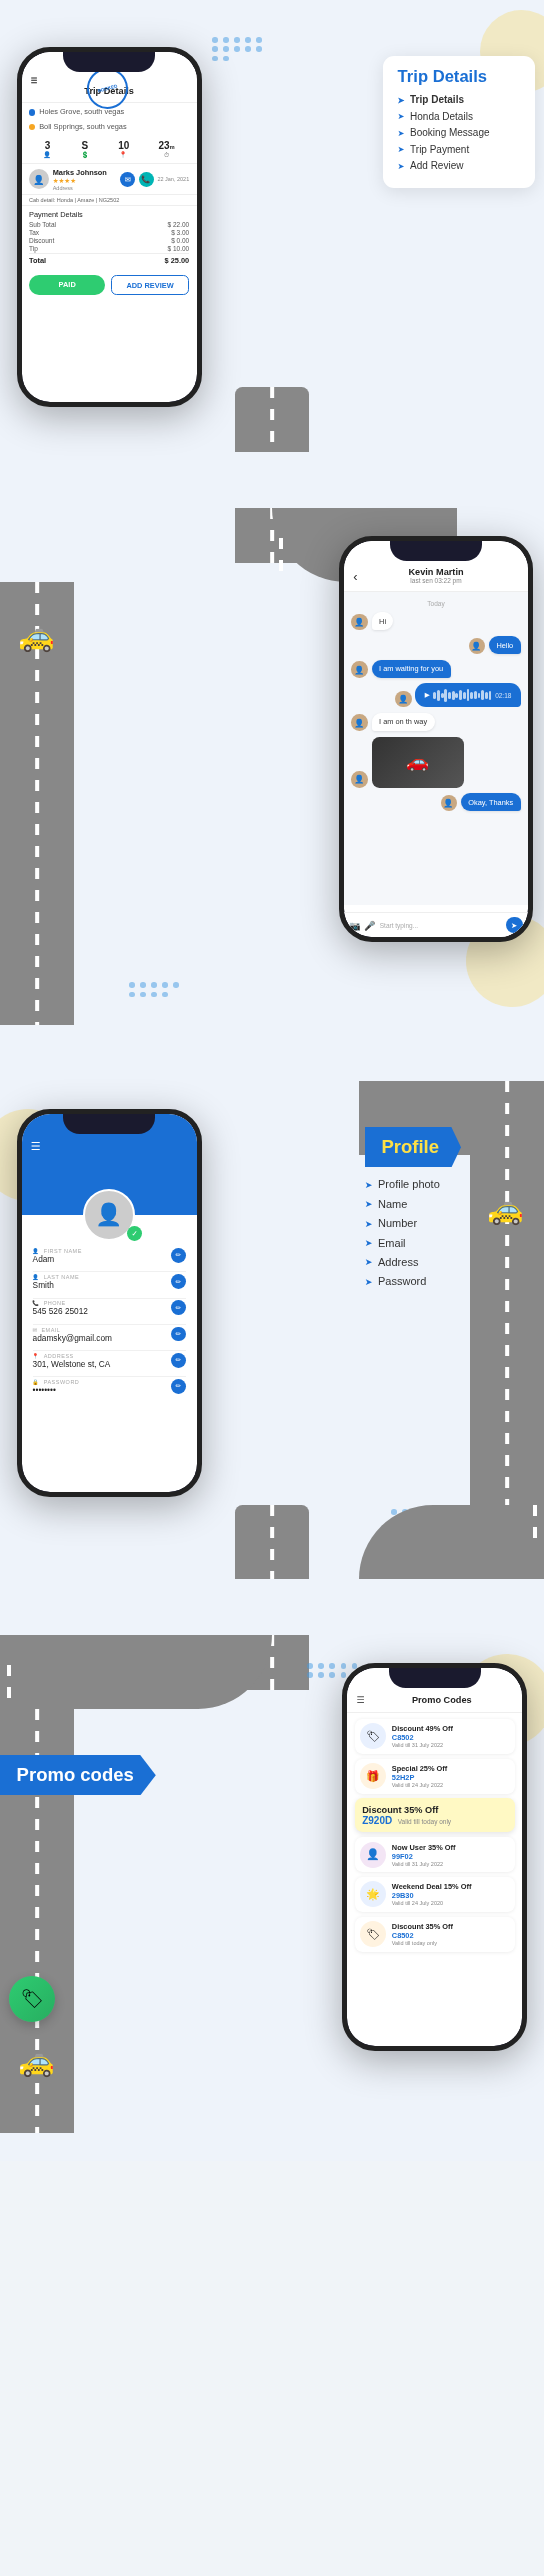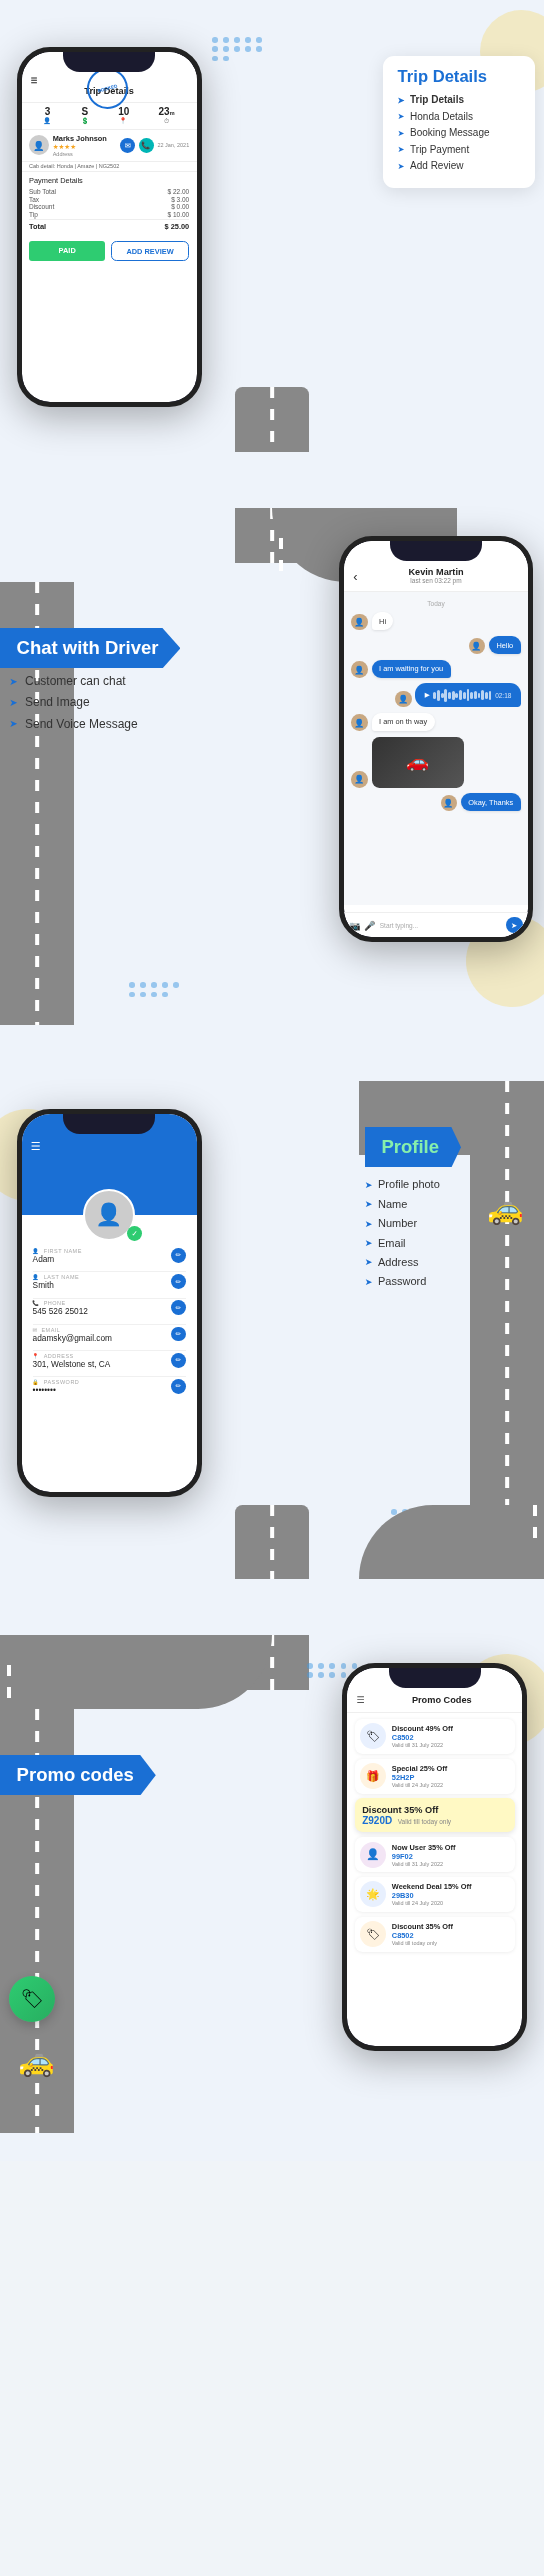--- a/index.html
+++ b/index.html
@@ -167,21 +167,21 @@
     .pay-row {
       display: flex; justify-content: space-between;
       font-size: 6.5px; color: #555; margin-bottom: 0.9px;
     }
     .pay-row.total { font-weight: 700; color: #222; font-size: 7.4px; border-top: 0.9px solid #eee; padding-top: 1.8px; }
     .trip-btns {
       display: flex; gap: 5.5px; padding: 5.5px 7.4px;
     }
     .btn-paid {
       flex: 1; background: #2ecc71; color: #fff; border: none;
-      border-radius: 3px; font-size: 7.4px; font-weight: 700; padding: 4.6px;
+      border-radius: 10px; font-size: 7.4px; font-weight: 700; padding: 4.6px;
       text-align: center;
     }
     .btn-add-review {
       flex: 1; background: #fff; color: #1a6fd4; border: 1.8px solid #1a6fd4;
       border-radius: 5.5px; font-size: 7.4px; font-weight: 700; padding: 4.6px;
       text-align: center;
     }
 
     
     .trip-details-panel {
@@ -439,20 +439,30 @@
 
         <div class="trip-header">
           <div style="font-size:7.4px;text-align:left;margin-bottom:1.8px;">☰</div>
           <div style="font-size:9.2px;font-weight:700;">Trip Details</div>
         </div>
 
         <div class="stamp">
           <div>BOOKED</div>
         </div>
 
+        <div class="trip-location">
+          <div class="trip-loc-row">
+            <div class="loc-dot-blue"></div>
+            <span>Holes Grove, south vegas</span>
+          </div>
+          <div class="trip-loc-row" style="margin-top:2.8px;">
+            <div class="loc-dot-orange"></div>
+            <span>Boll Spprings, south vegas</span>
+          </div>
+        </div>
 
         <div class="trip-stats">
           <div class="trip-stat">
             <div class="val">3</div>
             <div>👤</div>
           </div>
           <div class="trip-stat">
             <div class="val">S</div>
             <div>💲</div>
           </div>
@@ -538,33 +548,21 @@
     <div style="position:absolute;top:0;left:50%;width:185px;height:74px;background:#888;border-radius:0 0 0 74px;">
       <div style="position:absolute;bottom:0;left:7.4px;width:3.7px;height:60%;background:repeating-linear-gradient(to bottom,#fff 0,#fff 11px,transparent 11px,transparent 22px);"></div>
     </div>
 
     <div style="position:absolute;top:74px;left:0;width:74px;height:calc(100% - 74px);background:#888;">
       <div style="position:absolute;left:50%;transform:translateX(-50%);width:3.7px;height:100%;background:repeating-linear-gradient(to bottom,#fff 0,#fff 11px,transparent 11px,transparent 22px);"></div>
     </div>
 
     <div class="taxi-car" style="top:111px;left:18.5px;">🚕</div>
 
-    <div class="section-label" style="top:120px;">Chat with Driver</div>
-
-    <ul class="feature-list" style="top:166px;left:9.2px;">
-      <li>
-        <span>Customer can chat</span>
-      </li>
-      <li>
-        <span>Send Image</span>
-      </li>
-      <li>
-        <span>Send Voice Message</span>
-      </li>
-    </ul>
+
 
     <div class="dots" style="bottom:28px;left:129px;">
       <div class="dot"></div>
         <div class="dot"></div>
         <div class="dot"></div>
       <div class="dot"></div>
         <div class="dot"></div>
         <div class="dot"></div>
       <div class="dot"></div>
         <div class="dot"></div>
@@ -752,21 +750,21 @@
               </div>
             <div class="profile-value">••••••••</div>
             <div class="profile-edit-icon">✏</div>
           </div>
         </div>
       </div>
     </div>
 
     <div style="position:absolute;right:83px;top:46px;">
 
-      <div style="background:#1a6fd4;color:#86efac;font-size:18.5px;font-weight:700;padding:9.2px 22px 9.2px 16.6px;clip-path:polygon(0 0,90% 0,100% 50%,90% 100%,0 100%);margin-bottom:11px;">Profile</div>
+      <div style="background:#1a6fd4;color:#fde047;font-size:18.5px;font-weight:700;padding:9.2px 22px 9.2px 16.6px;clip-path:polygon(0 0,90% 0,100% 50%,90% 100%,0 100%);margin-bottom:11px;">Profile</div>
       <div>
         <div style="display:flex;align-items:center;gap:5.5px;font-size:11px;color:#333;margin-bottom:7.4px;">
           <span style="color:#1a6fd4;font-size:9.2px;">➤</span>
           <span>Profile photo</span>
         </div>
         <div style="display:flex;align-items:center;gap:5.5px;font-size:11px;color:#333;margin-bottom:7.4px;">
           <span style="color:#1a6fd4;font-size:9.2px;">➤</span>
           <span>Name</span>
         </div>
         <div style="display:flex;align-items:center;gap:5.5px;font-size:11px;color:#333;margin-bottom:7.4px;">

